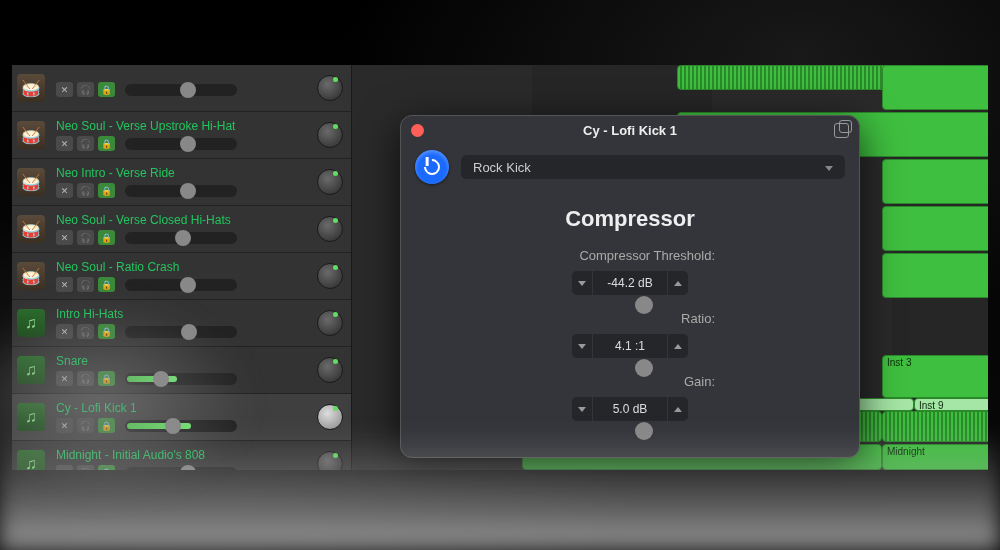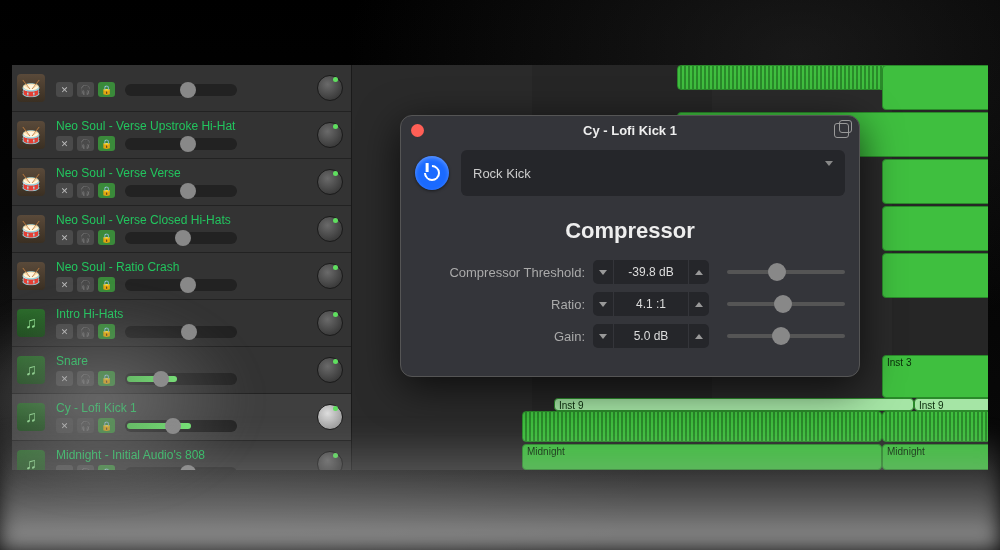--- a/index.html
+++ b/index.html
@@ -175,41 +175,42 @@
   .power-glyph {
     width:16px;height:16px;border:2.5px solid #fff;border-radius:50%;
     border-top-color:transparent;
     transform:rotate(-45deg);
     position:relative;
   }
   .power-glyph::after{content:'';position:absolute;top:-6px;left:5px;width:2.5px;height:9px;background:#fff;transform:rotate(45deg);}
   .preset-select {
     flex:1;
     background:#25262a; border-radius:6px;
-    height:46px;
+    height:24px;
     display:flex;align-items:center;
     padding:0 12px;
     color:#ccc; font-size:13px;
     cursor:pointer;
     position:relative;
   }
   .preset-select::after {
     content:''; position:absolute; right:12px; top:11px;
     border-left:4px solid transparent;
     border-right:4px solid transparent;
     border-top:5px solid #888;
   }
   .plugin-body { padding: 6px 14px 20px 14px;}
   .effect-title {
     color:#eee; font-size:22px; font-weight:600;
     text-align:center; margin:6px 0 16px 0;
   }
   .param-row {
     display:flex; align-items:center; gap:8px;
     margin-bottom:8px;
+    flex-direction:column;
   }
   .param-label {
     width:170px; text-align:right;
     color:#aaa; font-size:13px;
   }
   .stepper {
     display:flex; align-items:center; gap:1px;
   }
   .step-btn {
     width:20px;height:24px;
@@ -287,21 +288,21 @@
     </div>
     <div class="pan-knob">
           <div class="pan-dot"></div>
         </div>
   </div>
       <div class="track">
     <div class="track-icon">
           <div class="drum-icon">🥁</div>
         </div>
     <div class="track-body">
-      <div class="track-name">Neo Soul - Verse Verse</div>
+      <div class="track-name">Neo Intro - Verse Ride</div>
       <div class="track-controls">
         <div class="tc-btn">✕</div>
         <div class="tc-btn">🎧</div>
         <div class="tc-btn green">🔒</div>
         <div class="vol-slider">
 
           <div class="vol-thumb" style="left:55px"></div>
         </div>
       </div>
     </div>
@@ -463,21 +464,21 @@
   </div>
   <div class="plugin-body">
     <div class="effect-title">Compressor</div>
     <div id="params">
         <div class="param-row">
     <div class="param-label">Compressor Threshold:</div>
     <div class="stepper">
       <div class="step-btn left">
               <div class="step-arrow down"></div>
             </div>
-      <div class="step-val">-39.8 dB</div>
+      <div class="step-val">-44.2 dB</div>
       <div class="step-btn right">
               <div class="step-arrow up"></div>
             </div>
     </div>
     <div class="param-slider">
       <div class="param-thumb" style="left:35%"></div>
     </div>
   </div>
         <div class="param-row">
     <div class="param-label">Ratio:</div>

